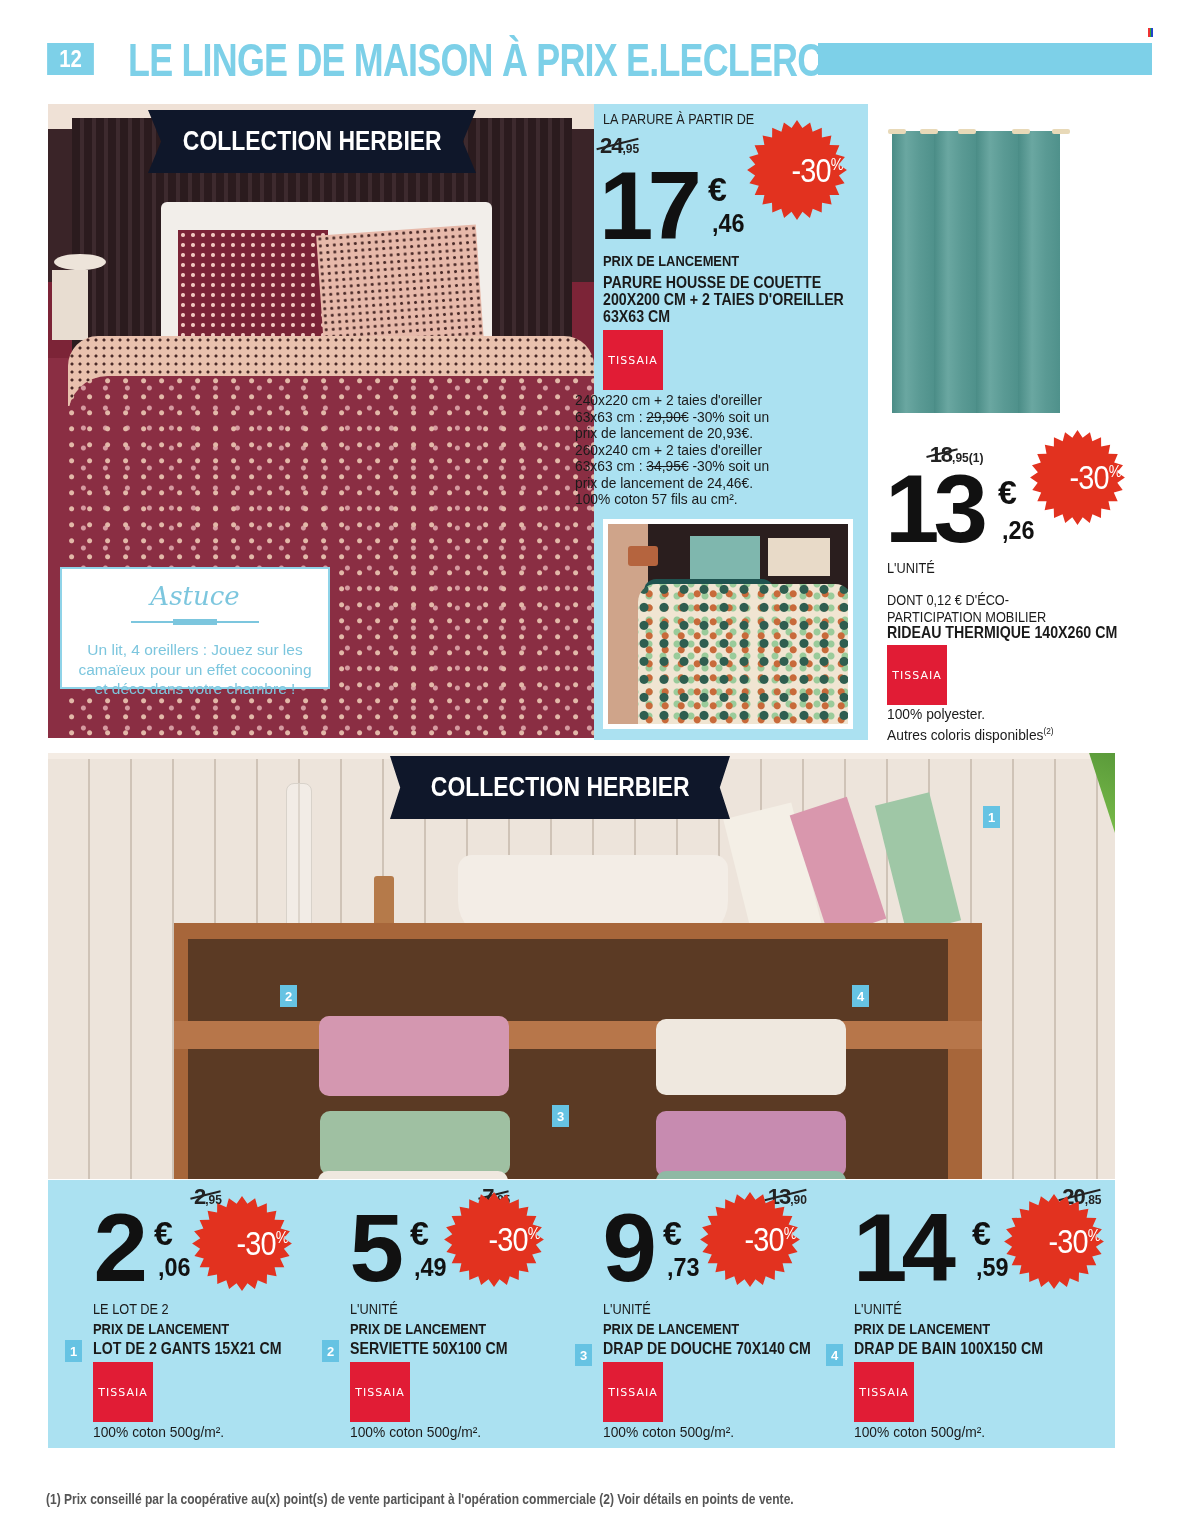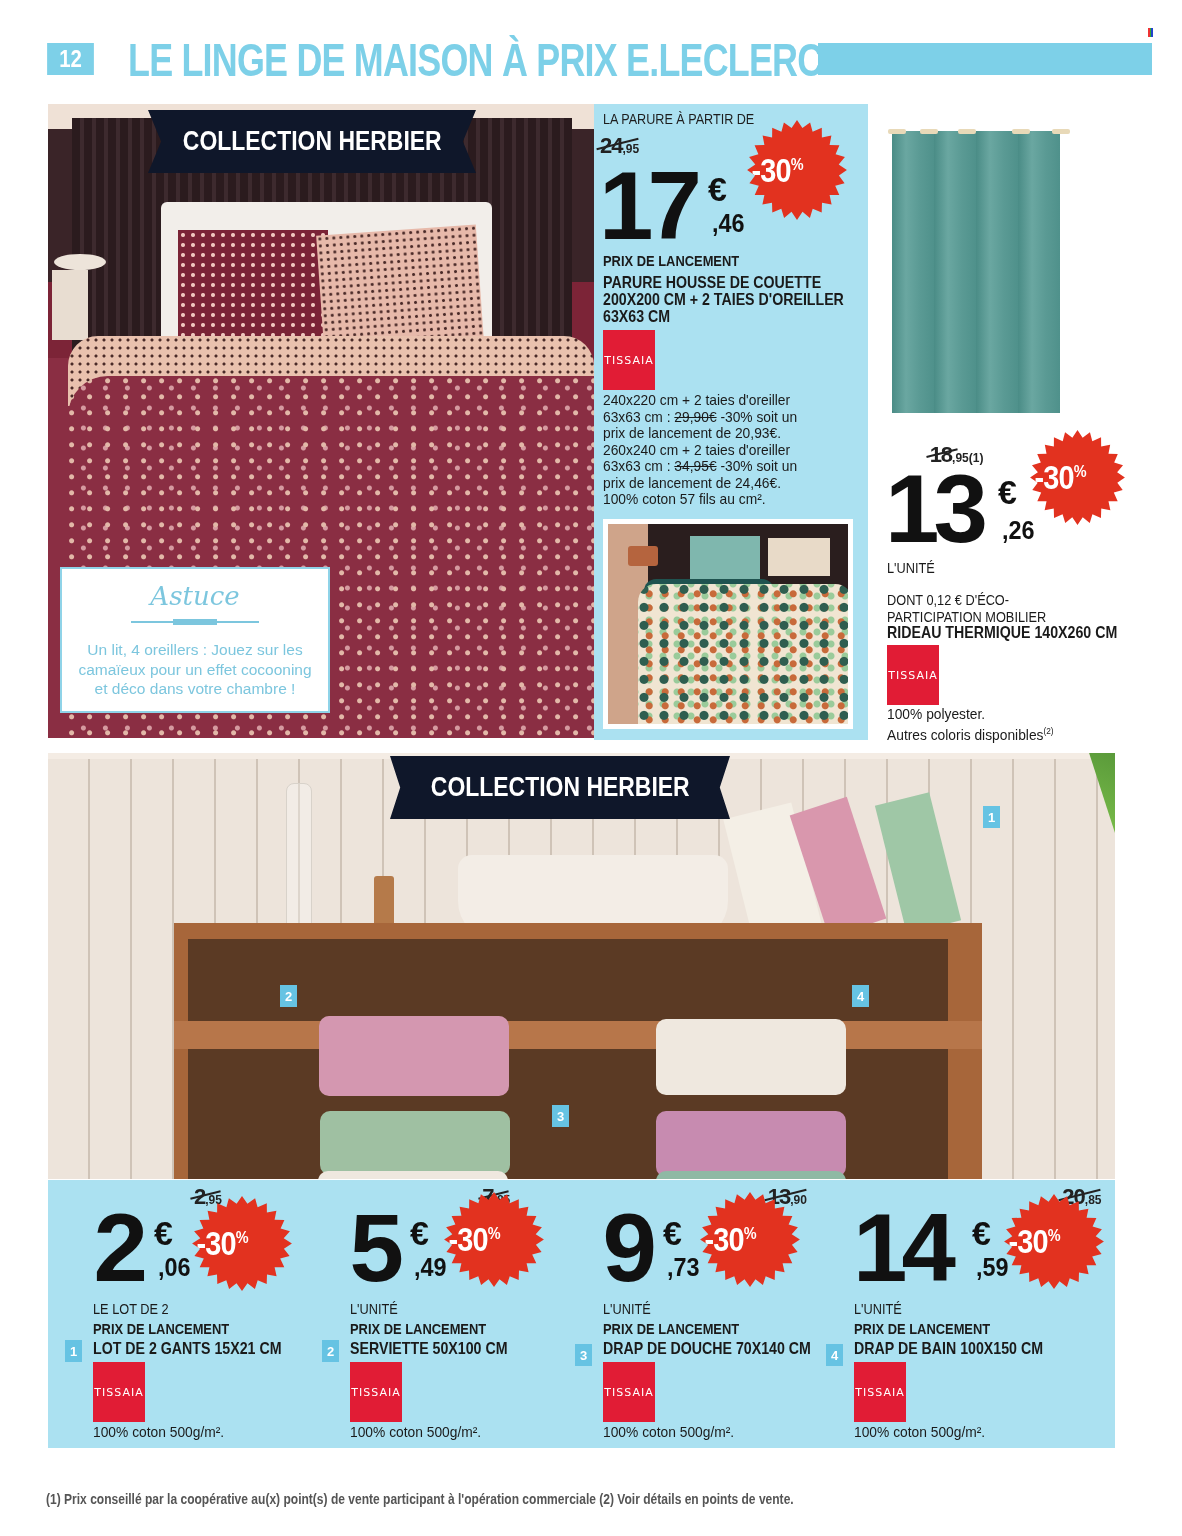--- a/index.html
+++ b/index.html
@@ -15,44 +15,44 @@
  linear-gradient(180deg,#3a2428 0 28%,#7c2437 28% 40%,#8a2e43 40% 100%);}
 .bed-headboard{left:24px;top:14px;width:500px;height:260px;background:repeating-linear-gradient(90deg,#2b1b1e 0 8px,#3d2a2e 8px 12px)}
 .bed-duvet{left:20px;top:260px;width:526px;height:374px;background:radial-gradient(circle at 20% 30%,#e2b8a8 2px,transparent 3px) 0 0/18px 16px,radial-gradient(circle at 70% 60%,#d59aa0 2px,transparent 3px) 0 0/22px 20px,#8a2e43;border-top-left-radius:40px}
 .bed-fold{left:20px;top:232px;width:526px;height:70px;background:radial-gradient(circle,#4a2a28 1px,transparent 2px) 0 0/8px 8px,#e9c1ae;border-radius:30px 30px 0 0}
 .pillow-white{background:#f2eeea;border-radius:6px}
 .pillow-red{background:radial-gradient(circle,#f0c8c0 1.5px,transparent 2.5px) 0 0/10px 10px,#7a2336}
 .pillow-pink{background:radial-gradient(circle,#4a2a28 1px,transparent 2px) 0 0/7px 7px,#e7b9aa}
 .lamp{background:#ede4da;border-radius:50%}
 .ribbon{position:absolute;background:#0f172a;color:#fff;font-weight:bold;display:flex;align-items:center;justify-content:center;clip-path:polygon(0 0,100% 0,96% 50%,100% 100%,0 100%,4% 50%)}
 .ribbon span{display:inline-block;transform:scaleX(.85);white-space:nowrap}
-.astuce{left:60px;top:567px;width:270px;height:146px;background:#fff;border:2px solid #8fd3e8;text-align:center}
+.astuce{left:60px;top:567px;width:270px;height:122px;background:#fff;border:2px solid #8fd3e8;text-align:center}
 .astuce-title{font-family:"DejaVu Serif",serif;font-style:italic;color:#7cc6de;font-size:26px;margin-top:12px}
 .astuce-rule{width:128px;height:2px;background:#7cc6de;margin:10px auto 0;position:relative}
 .astuce-rule:after{content:"";position:absolute;left:42px;top:-2px;width:44px;height:6px;background:#7cc6de}
 .astuce-text{color:#7cc6de;font-size:15.5px;line-height:19.5px;margin-top:17px;padding:0 8px}
 
 .panel{background:#abe1f1}
 .panel-parure{left:594px;top:104px;width:266px;height:636px}
 .small-label{font-size:14px;color:#1d1d1d;transform:scaleX(.9);transform-origin:left;white-space:nowrap}
 .old-price{font-weight:bold;color:#222;position:relative;display:inline-block;white-space:nowrap}
 .old-price .int{font-size:22px;letter-spacing:-1px}
 .old-price .dec{font-size:12px}
 .old-price .strike{position:absolute;left:-4px;top:10px;width:110%;height:2px;background:#222;transform:rotate(-14deg)}
 .big-price{position:absolute;font-weight:bold;color:#111;white-space:nowrap}
 .big-price .int{font-size:96px;line-height:84px;letter-spacing:-6px;display:inline-block;transform:scaleX(1.02)}
 .big-price .euro{position:absolute;font-size:34px;line-height:34px}
 .big-price .cents{position:absolute;font-size:26px;line-height:26px;transform:scaleX(.9);transform-origin:left}
-.burst{position:absolute;width:100px;height:100px;background:#e2321f;color:#fff;font-weight:bold;display:flex;align-items:center;justify-content:flex-start;
+.burst{position:absolute;width:100px;height:100px;background:#e2321f;color:#fff;font-weight:normal;display:flex;align-items:center;justify-content:flex-end;
 clip-path:polygon(50% 0%,55.4% 8.1%,63.1% 2.4%,65.6% 11.8%,74.8% 7.7%,74.9% 17.4%,84.4% 15.4%,82.6% 25.0%,92.4% 25.3%,88.6% 34.3%,97.9% 37.1%,91.7% 44.5%,99.9% 49.9%,91.9% 55.6%,97.6% 63.2%,88.2% 65.7%,92.3% 74.9%,82.6% 75.0%,84.6% 84.5%,75.0% 82.7%,74.7% 92.5%,65.7% 88.7%,62.9% 98.0%,55.5% 91.8%,50.0% 100%,44.5% 91.8%,37.1% 98.0%,34.3% 88.7%,25.3% 92.5%,25.0% 82.7%,15.4% 84.5%,17.4% 75.0%,7.7% 74.9%,11.8% 65.7%,2.4% 63.2%,8.1% 55.6%,0.1% 49.9%,8.3% 44.5%,2.1% 37.1%,11.4% 34.3%,7.6% 25.3%,17.4% 25.0%,15.6% 15.4%,25.1% 17.4%,25.2% 7.7%,34.4% 11.8%,36.9% 2.4%,44.6% 8.1%)}
 .burst .pct{font-size:34px;letter-spacing:-1px;transform:scaleX(.85);display:inline-block}
 .burst .pct sup{font-size:17px;vertical-align:12px}
 .bold-upper{font-weight:bold;font-size:15px;color:#1a1a1a;transform:scaleX(.86);transform-origin:left;white-space:nowrap;line-height:17px}
 .upper{font-size:14.5px;color:#1a1a1a;transform:scaleX(.88);transform-origin:left;white-space:nowrap;line-height:17px}
-.tissaia{position:absolute;width:52px;height:60px;background:#e11c35;color:#fff;font-size:11px;letter-spacing:1px;display:flex;align-items:center;justify-content:center;font-family:"DejaVu Sans",sans-serif}
+.tissaia{position:absolute;width:60px;height:60px;background:#e11c35;color:#fff;font-size:11px;letter-spacing:1px;display:flex;align-items:center;justify-content:center;font-family:"DejaVu Sans",sans-serif}
 .body-text{font-size:15px;line-height:16.5px;color:#1a1a1a;white-space:nowrap;transform:scaleX(.92);transform-origin:left}
 .strike-txt{text-decoration:line-through}
 .inset-photo{left:603px;top:519px;width:250px;height:210px;border:5px solid #fff;overflow:hidden;background:#cfa48a}
 .inset-bed{left:30px;top:60px;width:215px;height:145px;background:radial-gradient(circle at 30% 30%,#2f5e50 4px,transparent 5px) 0 0/20px 18px,radial-gradient(circle at 70% 70%,#c86a3a 3px,transparent 4px) 0 0/16px 14px,radial-gradient(circle,#9acb9a 3px,transparent 4px) 4px 6px/14px 12px,#f0e5d2;border-radius:18px 18px 0 0}
 
 .curtain{left:892px;top:131px;width:168px;height:282px;background:repeating-linear-gradient(90deg,#4a8c86 0,#6aa7a1 14px,#5a9a94 28px,#4f918b 42px);}
 .grommet{position:absolute;top:-2px;width:18px;height:5px;background:#e8d9b8;border-radius:2px}
 
 .photo-bath{left:48px;top:753px;width:1067px;height:426px;overflow:hidden;background:repeating-linear-gradient(90deg,#ede4db 0 40px,#cfc3b7 40px 42px)}
 .cabinet{left:126px;top:170px;width:808px;height:260px;background:#a7663a}
@@ -111,21 +111,21 @@
 <div class="burst" style="left:747px;top:120px;width:100px;height:100px">
     <span class="pct"><span>-30</span><sup>%</sup></span>
   </div>
 <div class="abs bold-upper" style="left:603px;top:252px">PRIX DE LANCEMENT</div>
 <div class="abs" style="left:603px;top:274px">
   <div class="bold-upper" style="font-size:16.5px;line-height:17px">PARURE HOUSSE DE COUETTE</div>
   <div class="bold-upper" style="font-size:16.5px;line-height:17px">200X200 CM + 2 TAIES D'OREILLER</div>
   <div class="bold-upper" style="font-size:16.5px;line-height:17px">63X63 CM</div>
 </div>
 <div class="tissaia" style="left:603px;top:330px">TISSAIA</div>
-<div class="abs" style="left:603px;top:392px">
+<div class="abs" style="left:575px;top:392px">
   <div class="body-text">240x220 cm + 2 taies d'oreiller</div>
   <div class="body-text"><span>63x63 cm : </span><span class="strike-txt">29,90€</span><span> -30% soit un</span></div>
   <div class="body-text">prix de lancement de 20,93€.</div>
   <div class="body-text">260x240 cm + 2 taies d'oreiller</div>
   <div class="body-text"><span>63x63 cm : </span><span class="strike-txt">34,95€</span><span> -30% soit un</span></div>
   <div class="body-text">prix de lancement de 24,46€.</div>
   <div class="body-text">100% coton 57 fils au cm².</div>
 </div>
 <div class="abs inset-photo">
   <div class="abs" style="left:40px;top:0;width:210px;height:90px;background:#2a1e1e"></div>

